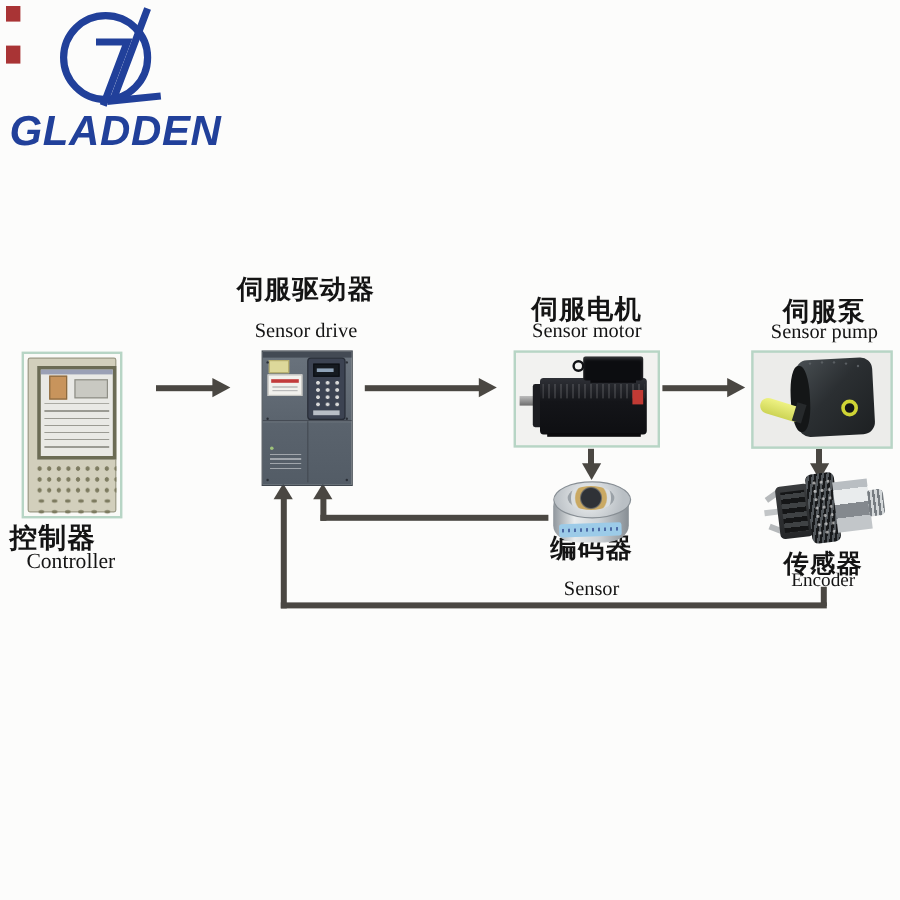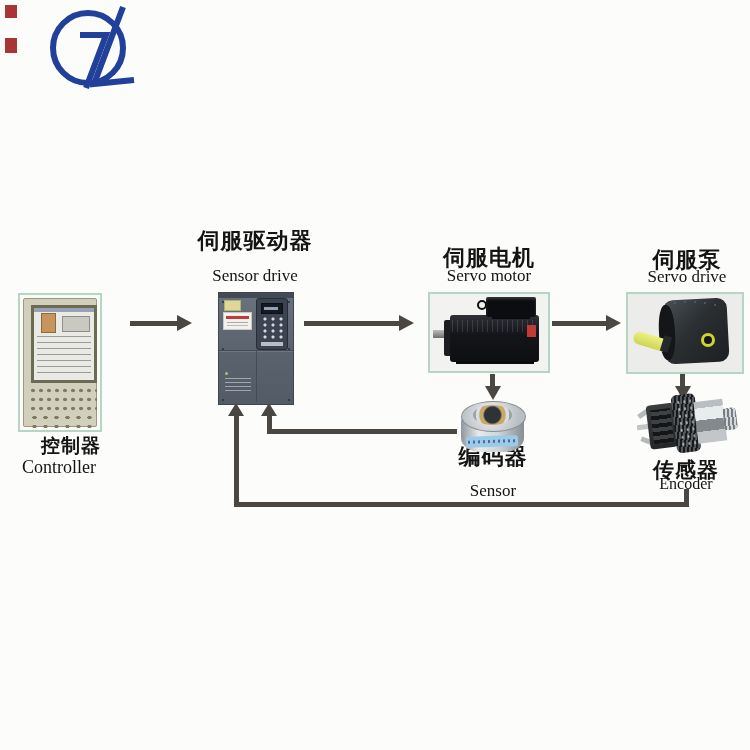--- a/index.html
+++ b/index.html
@@ -130,31 +130,32 @@
 <div id="canvas">
 
   <div class="redmark" style="left:5px;top:5px;width:12px;height:13px;"></div>
   <div class="redmark" style="left:5px;top:38px;width:12px;height:15px;"></div>
 
   <svg class="abs" style="left:37px;top:4px;" width="102" height="92" viewBox="0 0 102 92">
     <circle cx="51" cy="44" r="35" fill="none" stroke="#21409a" stroke-width="6"></circle>
     <path d="M86 3 L57 80 L97 76" fill="none" stroke="#21409a" stroke-width="6"></path>
     <path d="M43 31 L69 31 L49 84" fill="none" stroke="#21409a" stroke-width="6"></path>
   </svg>
+  <div class="brandname">GLADDEN</div>
 
   <div class="lbl zh" style="left:255px;top:226px;">伺服驱动器</div>
   <div class="lbl en" style="left:255px;top:266px;">Sensor drive</div>
 
   <div class="lbl zh" style="left:489px;top:243px;">伺服电机</div>
-  <div class="lbl en" style="left:489px;top:266px;">Servo motor</div>
+  <div class="lbl en" style="left:489px;top:266px;">Sensor motor</div>
 
   <div class="lbl zh" style="left:687px;top:245px;">伺服泵</div>
-  <div class="lbl en" style="left:687px;top:267px;">Servo drive</div>
-
-  <div class="lbl zh" style="left:71px;top:433px;font-size:19px;">控制器</div>
+  <div class="lbl en" style="left:687px;top:267px;">Sensor pump</div>
+
+  <div class="lbl zh" style="left:44px;top:433px;font-size:23px;">控制器</div>
   <div class="lbl en" style="left:59px;top:457px;font-size:18px;">Controller</div>
 
   <div class="lbl zh" style="left:493px;top:442px;">编码器</div>
   <div class="lbl en" style="left:493px;top:481px;">Sensor</div>
 
   <div class="lbl zh" style="left:686px;top:456px;font-size:21px;">传感器</div>
   <div class="lbl en" style="left:686px;top:475px;font-size:16px;">Encoder</div>
 
   <div>
     <div class="shaft-h" style="left:130px;top:321px;width:48px;"></div>

